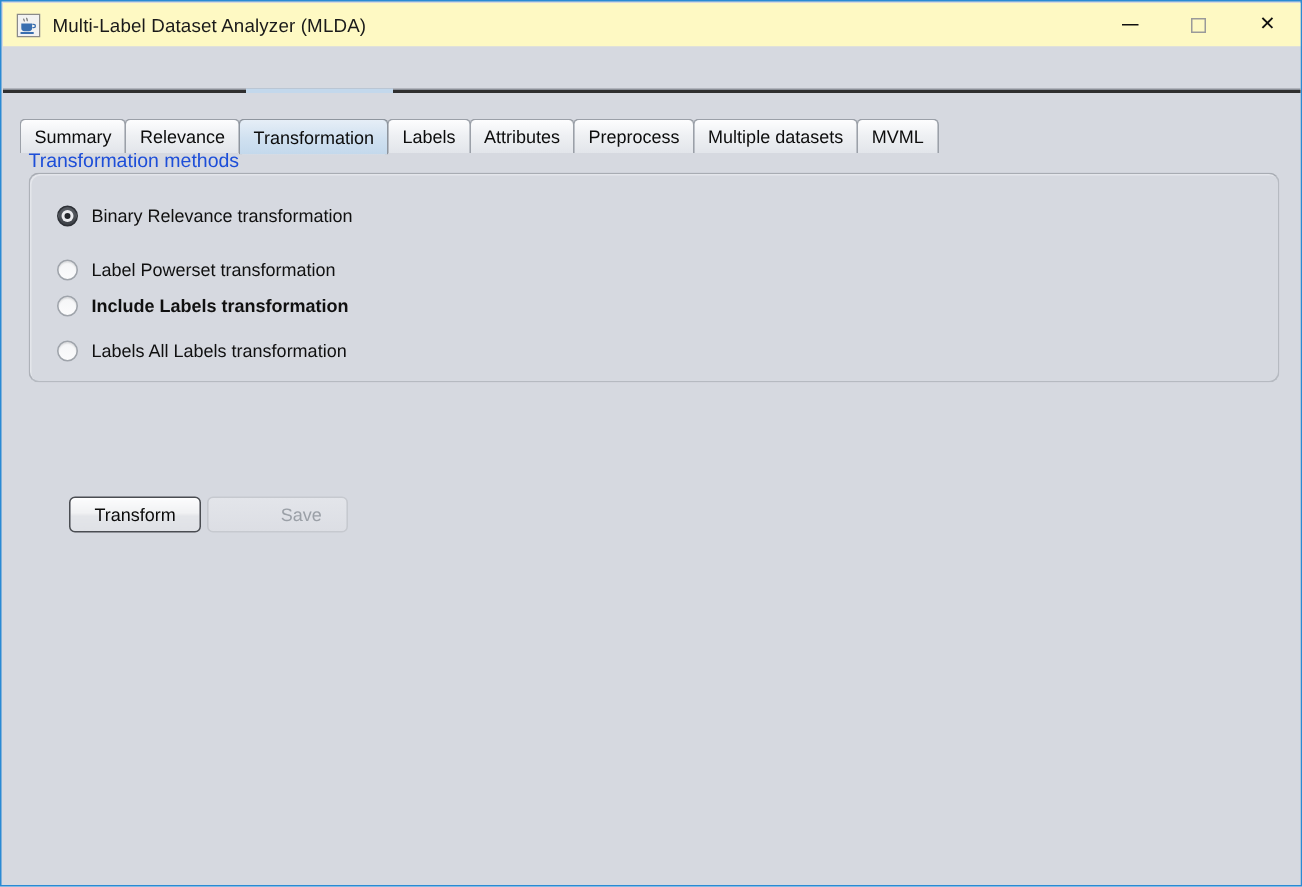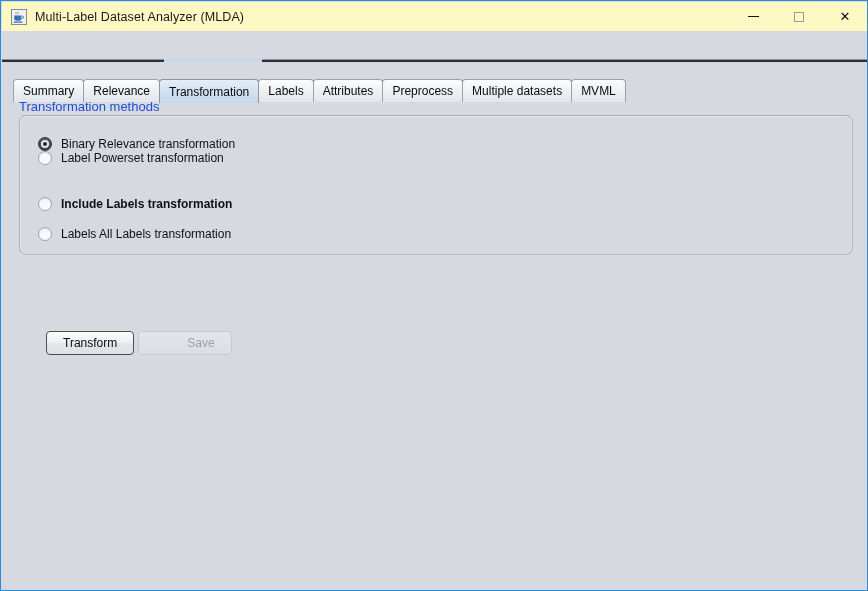--- a/index.html
+++ b/index.html
@@ -300,21 +300,21 @@
       </div>
 
     <div class="group-title">Transformation methods</div>
 
     <div class="groupbox">
       <div id="radio-group">
           <div class="radio-row" style="top: 19px;">
             <span class="radio checked"></span>
             <span class="radio-label">Binary Relevance transformation</span>
           </div>
-          <div class="radio-row" style="top: 33px; text-align: right;">
+          <div class="radio-row" style="top: 55px; text-align: right;">
             <span class="radio"></span>
             <span class="radio-label">Label Powerset transformation</span>
           </div>
           <div class="radio-row" style="top: 79px; font-weight: bold;">
             <span class="radio"></span>
             <span class="radio-label">Include Labels transformation</span>
           </div>
           <div class="radio-row" style="top: 109px;">
             <span class="radio"></span>
             <span class="radio-label">Labels All Labels transformation</span>

